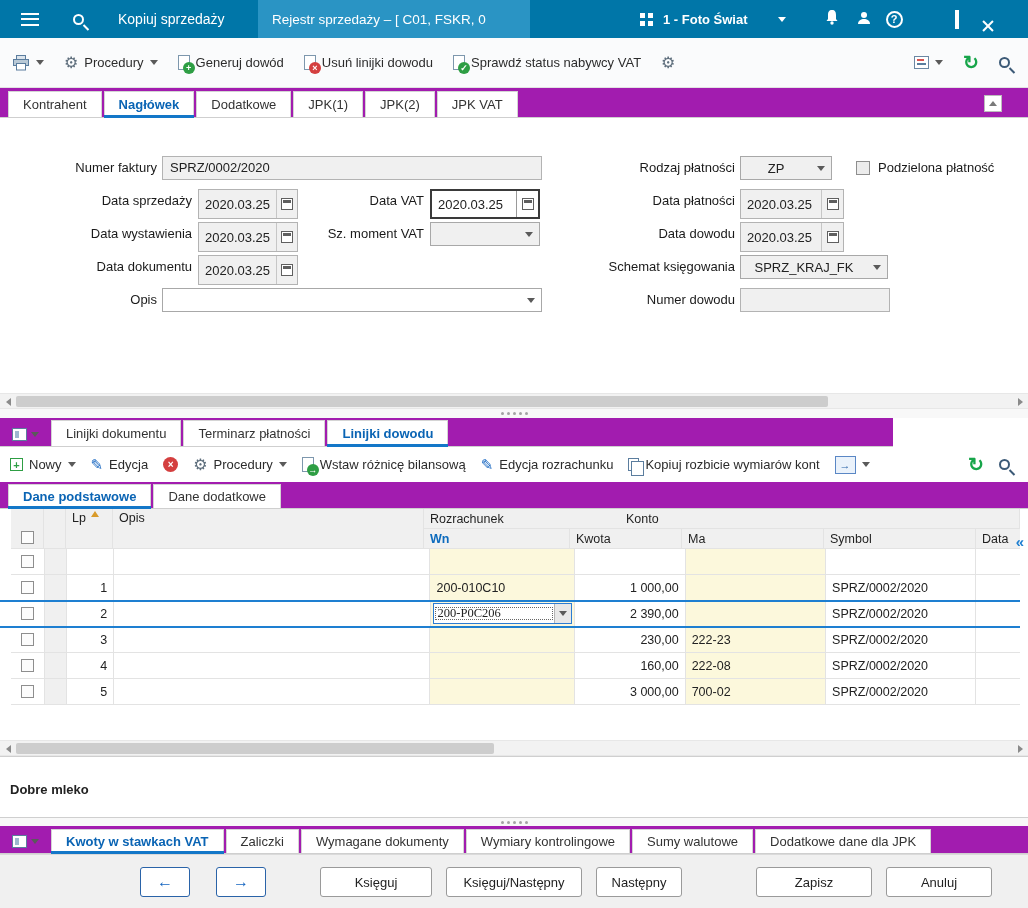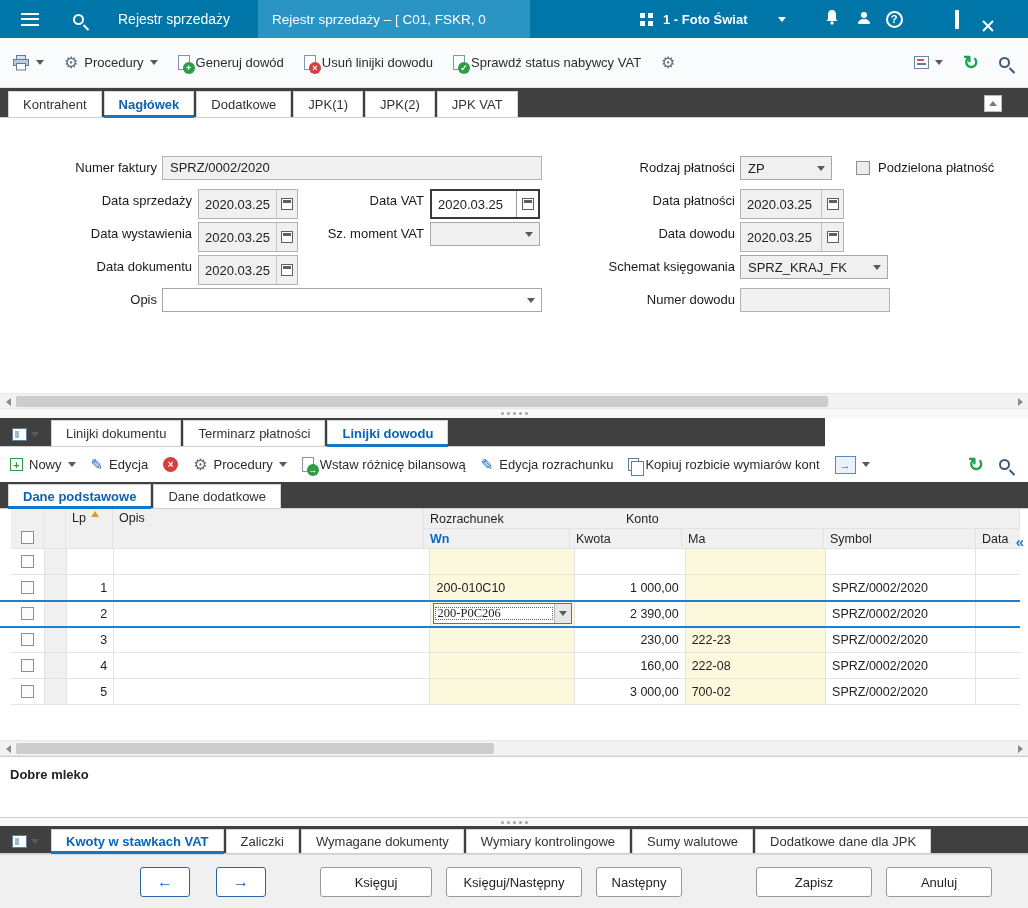--- a/index.html
+++ b/index.html
@@ -41,41 +41,41 @@
   .badge.red { background:#d43f3f; }
   .b-plus::before { content:'+'; } .b-x::before { content:'×'; } .b-check::before { content:'✓'; } .b-arrow::before { content:'→'; }
   .refresh::before { content:'↻'; color:#17a54a; font-size:19px; font-weight:bold; line-height:1; }
   .mag.dark { color:#3c5a77; }
   .panelic { width:15px; height:13px; border:1px solid #6b87a3; background:#fff; position:relative; }
   .panelic::before { content:''; position:absolute; left:2px; top:2px; width:7px; height:2px; background:#d9534f; }
   .panelic::after { content:''; position:absolute; left:2px; top:6px; width:9px; height:2px; background:#5b7d9e; }
   .spacer { flex:1; }
 
   
-  .tabbar { background:#404040; border-bottom:1px solid #cfcfcf; display:flex; align-items:flex-end; padding:0 8px; }
+  .tabbar { background:#a21caf; border-bottom:1px solid #cfcfcf; display:flex; align-items:flex-end; padding:0 8px; }
   .tab { height:26px; display:flex; align-items:center; padding:0 14px; border:1px solid #d4d4d4; border-bottom:none; background:#fff; color:#333; position:relative; margin-right:2px; cursor:pointer; white-space:nowrap; }
   .tab.active { color:#0a64b4; font-weight:bold; }
   .tab.active::after { content:''; position:absolute; left:-1px; right:-1px; bottom:-1px; height:3px; background:#1377c8; }
   .mini-btn { position:absolute; right:26px; top:7px; width:18px; height:17px; border:1px solid #bcbcbc; background:#fff; display:flex; align-items:center; justify-content:center; }
   .tri-up { width:0; height:0; border-left:4px solid transparent; border-right:4px solid transparent; border-bottom:5px solid #7a7a7a; }
   .vsel { width:15px; height:13px; border:1px solid #5b7d9e; background:#fff; position:relative; display:inline-block; }
   .vsel::before { content:''; position:absolute; top:2px; bottom:2px; left:2px; width:4px; background:#9db8cf; }
 
   
   .formarea { left:0; top:118px; width:1028px; height:275px; background:#fff; }
   .flabel { position:absolute; height:24px; line-height:24px; text-align:right; color:#1a1a1a; white-space:nowrap; }
   .ro-input { position:absolute; height:24px; background:#f0f0f0; border:1px solid #b3b3b3; line-height:22px; padding:0 7px; color:#222; overflow:hidden; white-space:nowrap; }
   .date { position:absolute; height:30px; border:1px solid #b3b3b3; background:#f0f0f0; display:flex; align-items:center; }
   .date .val { flex:1; padding:0 6px; white-space:nowrap; }
   .date .calbtn { width:22px; align-self:stretch; border-left:1px solid #c6c6c6; display:flex; align-items:center; justify-content:center; cursor:pointer; }
   .date.focused { background:#fff; border:2px solid #3a3a3a; }
   .cal { width:12px; height:12px; border:1px solid #5f5f5f; background:#fff; position:relative; display:inline-block; }
   .cal::before { content:''; position:absolute; left:1px; right:1px; top:1px; height:3px; background:#5f5f5f; }
   .combo { position:absolute; height:24px; border:1px solid #a8a8a8; background:#f0f0f0; display:flex; align-items:center; cursor:pointer; }
-  .combo .val { flex:1; padding:0 7px; white-space:nowrap; overflow:hidden; }
+  .combo .val { flex:1; padding:0 7px; white-space:nowrap; overflow:hidden;text-align:center; }
   .combo .dd { width:20px; align-self:stretch; display:flex; align-items:center; justify-content:center; }
   .combo.white { background:#fff; }
   .checkbox { width:14px; height:14px; border:1px solid #8e8e8e; background:#fcfcfc; display:inline-block; }
   .checkbox.dis { background:#ececec; }
 
   
   .hscroll { left:0; width:1028px; height:16px; background:#f2f2f2; border-top:1px solid #e7e7e7; border-bottom:1px solid #e7e7e7; }
   .sb-btn { position:absolute; top:0; width:16px; height:16px; display:flex; align-items:center; justify-content:center; cursor:pointer; }
   .sb-btn.l { left:0; } .sb-btn.r { right:0; }
   .tri-l { width:0;height:0;border-top:4px solid transparent;border-bottom:4px solid transparent;border-right:5px solid #8a8a8a; }
@@ -121,42 +121,42 @@
   .grow.selected::after { content:''; position:absolute; left:0; right:0; bottom:-1px; height:2px; background:#1e7fd1; z-index:3; }
   .cell-editor { display:flex; width:100%; height:21px; border:1px solid #2b7cd3; background:#fff; align-items:center;font-family:Liberation Serif, serif; }
   .cell-editor .txt { flex:1; padding:0 4px; outline:1px dotted #666; outline-offset:-2px; }
   .cell-editor .dd { width:17px; align-self:stretch; background:#e8e8e8; border-left:1px solid #b5b5b5; display:flex; align-items:center; justify-content:center; cursor:pointer; }
   .collapse-left { position:absolute; right:4px; top:24px; color:#1e7fd1; font-weight:bold; font-size:15px; cursor:pointer; }
   .collapse-left::before { content:'«'; }
   .checkbox.sm { width:13px; height:13px; }
 
   
   .notepanel { left:0; top:756px; width:1028px; height:62px; background:#fff; border-top:1px solid #cfcfcf; border-bottom:1px solid #cfcfcf; }
-  .notetext { padding:10px 10px; font-weight:bold; }
+  .notetext { padding:25px 10px; font-weight:bold; }
 
   
   .footer { left:0; top:854px; width:1028px; height:54px; background:#f0f0f0; border-top:1px solid #dadada; }
   .btn { position:absolute; top:12px; height:30px; background:#fff; border:1px solid #9a9a9a; border-radius:3px; display:flex; align-items:center; justify-content:center; color:#222; cursor:pointer; white-space:nowrap; }
   .btn.arrow { width:50px; border:1px solid #2a63a8; color:#1565c0; font-weight:bold; font-size:16px; }
   .arrow-l::before { content:'←'; }
   .arrow-r::before { content:'→'; }
 </style>
 </head>
 <body>
 
 <div id="app">
 
   <div class="abs titlebar">
     <div class="tb-btn" style="left:8px;width:44px">
       <span class="hamburger"></span>
     </div>
     <div class="tb-btn" style="left:58px;width:40px">
       <span class="mag" style="color:#fff"></span>
     </div>
-    <div class="tb-apptitle">Rejestr sprzedaży</div>
+    <div class="tb-apptitle">Kopiuj sprzedaży</div>
     <div class="doc-tab">
       <span>Rejestr sprzedaży – [ C01, FSKR, 0</span>
     </div>
     <div class="tb-right">
       <span class="grid4" style="margin-right:10px">
           <span></span>
           <span></span>
           <span></span>
           <span></span>
         </span>
@@ -355,21 +355,21 @@
   <div class="abs split" style="left:0;top:409px;width:1028px;height:9px">
     <span class="grip">
         <i></i>
         <i></i>
         <i></i>
         <i></i>
         <i></i>
       </span>
   </div>
 
-  <div class="abs tabbar" style="left:0;top:418px;width:825px;height:29px">
+  <div class="abs tabbar" style="left:0;top:418px;width:893px;height:29px">
     <span style="display:flex;align-items:center;gap:4px;margin:0 12px 5px 4px">
       <span class="vsel"></span>
       <span class="chev"></span>
     </span>
     <div class="tab">
         <span>Linijki dokumentu</span>
       </div>
     <div class="tab">
         <span>Terminarz płatności</span>
       </div>

